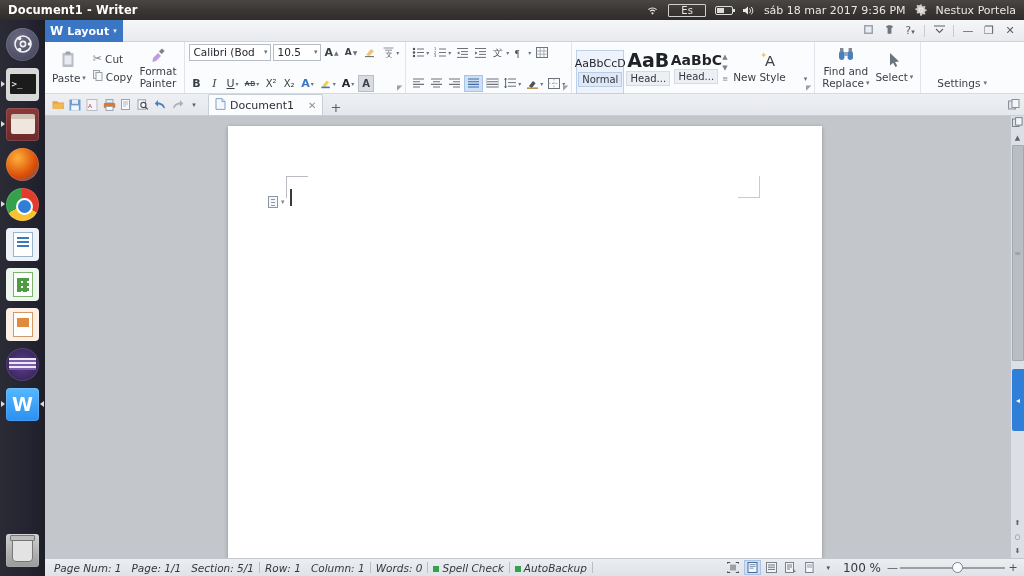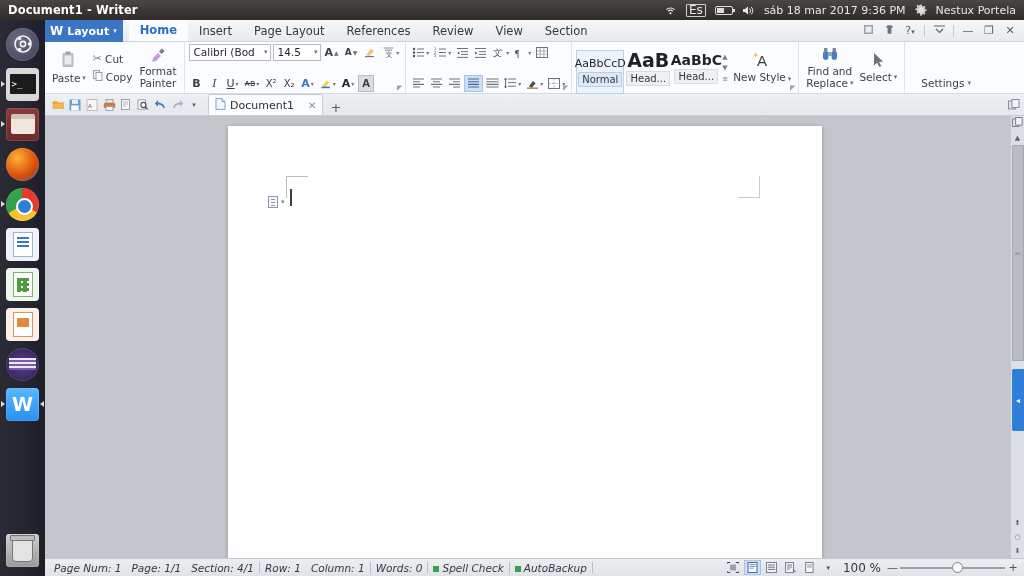--- a/index.html
+++ b/index.html
@@ -20,22 +20,22 @@
   .unity-title {
     font-weight: bold; font-size: 11.5px; margin-left: 8px;
     color: #ffffff; letter-spacing: .1px; white-space: nowrap;
   }
   .unity-right {
     margin-left: auto; display: flex; align-items: center; gap: 9px;
     padding-right: 8px; font-size: 11px; color: #e8e8e8; white-space: nowrap;
   }
   .panel-ico { display: inline-flex; align-items: center; justify-content: center; }
   .kb-badge {
-    border: 1px solid #cfcfcf; font-size: 12px; line-height: 9px;
-    padding: 1px 2px; border-radius: 1px; color: #e9e9e9;
+    border: 1px solid #cfcfcf; font-size: 10px; line-height: 9px;
+    padding: 1px 12px; border-radius: 1px; color: #e9e9e9;
   }
   .batt {
     width: 18px; height: 9px; border: 1px solid #dcdcdc; border-radius: 2px;
     position: relative; display: inline-block;
   }
   .batt:after {
     content: ""; position: absolute; right: -3px; top: 2px;
     width: 2px; height: 3px; background: #dcdcdc;
   }
   .batt i {
@@ -379,29 +379,20 @@
   </div>
 
   <div class="app">
 
     <div class="tabrow">
       <div class="wps-btn">
         <span class="wlogo">W</span>
         <span>Layout</span>
         <span class="caret">▾</span>
       </div>
-      <div class="tabs">
-        <div class="tab active">Home</div>
-        <div class="tab">Insert</div>
-        <div class="tab">Page Layout</div>
-        <div class="tab">References</div>
-        <div class="tab">Review</div>
-        <div class="tab">View</div>
-        <div class="tab">Section</div>
-      </div>
       <div class="win-right">
         <span class="wctl">
           <svg width="11" height="11" viewBox="0 0 11 11">
               <rect x="1" y="1" width="9" height="9" fill="#9aa3ad"></rect>
               <rect x="2.5" y="2.5" width="6" height="6" fill="#e9edf2"></rect>
             </svg>
         </span>
         <span class="wctl">
           <svg width="11" height="11" viewBox="0 0 11 11">
               <path d="M2 2.5L4 1.2h3L9 2.5 8 4.2 7.4 3.6v6.2H3.6V3.6L3 4.2z" fill="#6e757d"></path>
@@ -467,21 +458,21 @@
       </div>
 
       <div class="grp">
         <div class="rowgrid">
           <div class="fontrow">
             <div class="combo" style="width:82px">
               <span class="cv">Calibri (Bod</span>
               <span class="ca">▾</span>
             </div>
             <div class="combo" style="width:48px">
-              <span class="cv">14.5</span>
+              <span class="cv">10.5</span>
               <span class="ca">▾</span>
             </div>
             <div class="cmd">
                 <b style="font-size:11px">A</b>
                 <span class="mini">▲</span>
               </div>
             <div class="cmd">
                 <b style="font-size:9px">A</b>
                 <span class="mini">▼</span>
               </div>
@@ -670,21 +661,21 @@
             <span>≡</span>
           </div>
         </div>
         <div class="btn-big">
           <span class="gl">
             <svg width="18" height="17" viewBox="0 0 18 17">
                 <text x="4" y="15" font-size="15" fill="#3a3f46" font-family="sans-serif">A</text>
                 <path d="M2.6 1.2l.8 2 2 .8-2 .8-.8 2-.8-2-2-.8 2-.8z" fill="#f0c24a"></path>
               </svg>
           </span>
-          <span style="display:flex;align-items:flex-end;gap:2px">
+          <span style="display:flex;align-items:flex-end;gap:18px">
             <span>New Style</span>
             <span style="font-size:7px;color:#6c727a">▾</span>
           </span>
         </div>
         <div class="dlg">◤</div>
       </div>
 
       <div class="grp">
         <div class="btn-big">
           <span class="gl">
@@ -822,21 +813,21 @@
         <div class="vbtn">⬆</div>
         <div class="vbtn">○</div>
         <div class="vbtn">⬇</div>
       </div>
       <div class="side-tab">◂</div>
     </div>
 
     <div class="status">
       <span class="st-item">Page Num: 1</span>
       <span class="st-item">Page: 1/1</span>
-      <span class="st-item">Section: 4/1</span>
+      <span class="st-item">Section: 5/1</span>
       <span class="st-div"></span>
       <span class="st-item">Row: 1</span>
       <span class="st-item">Column: 1</span>
       <span class="st-div"></span>
       <span class="st-item">Words: 0</span>
       <span class="st-div"></span>
       <span class="st-item"><span class="st-dot"></span><span>Spell Check</span></span>
       <span class="st-div"></span>
       <span class="st-item"><span class="st-dot"></span><span>AutoBackup</span></span>
       <span class="st-div"></span>

